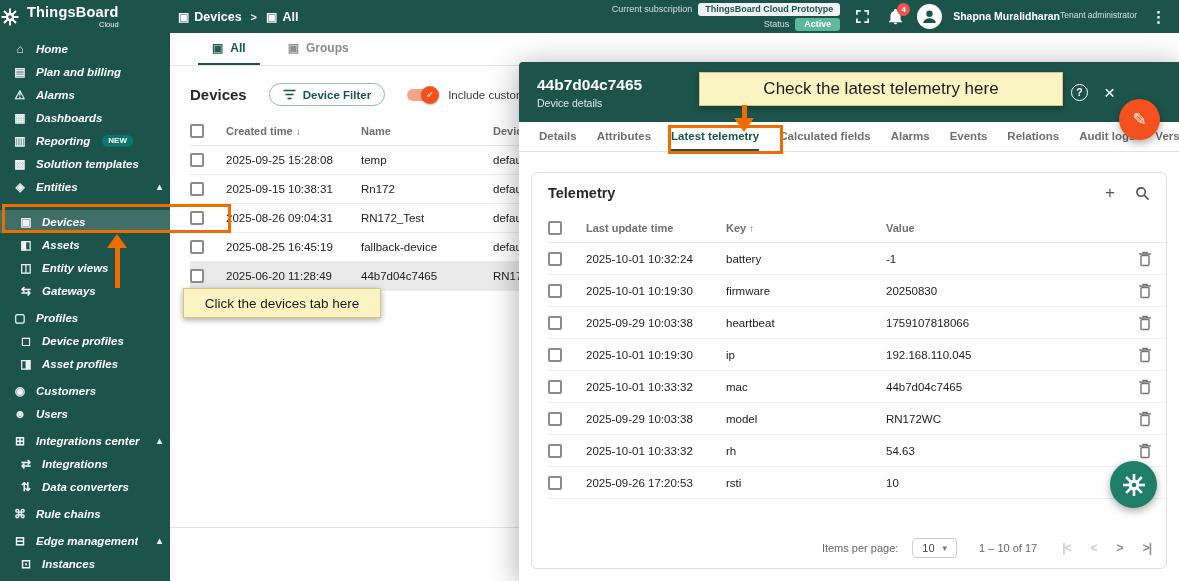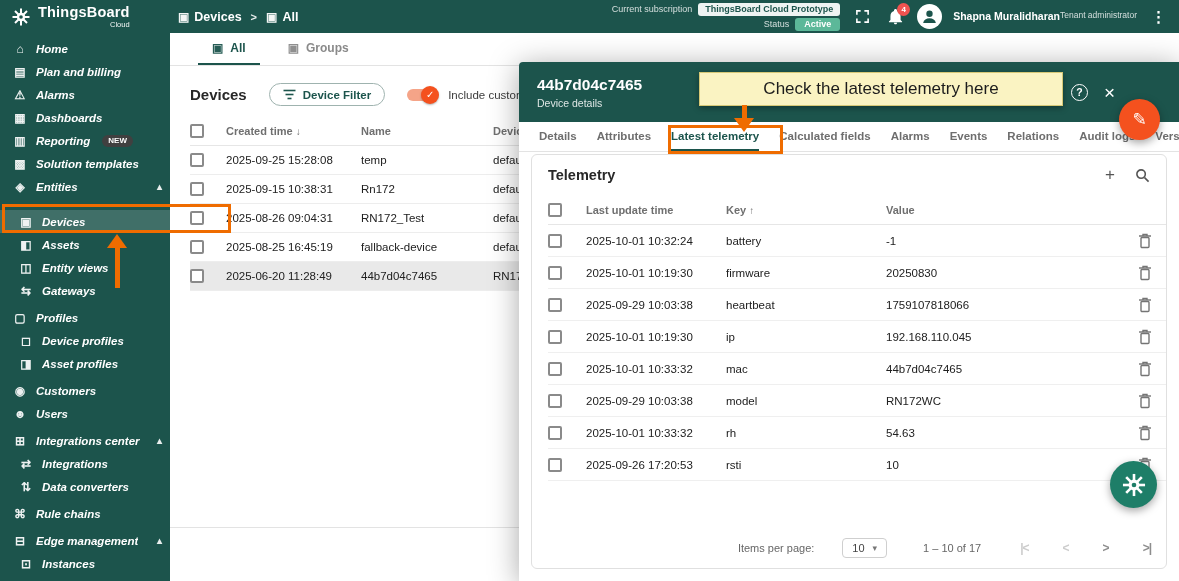--- a/index.html
+++ b/index.html
@@ -1,21 +1,21 @@
 <!DOCTYPE html>
 <html><head>
 <meta charset="utf-8">
 <style>
   *{margin:0;padding:0;box-sizing:border-box}
   body{font-family:"Liberation Sans",sans-serif;background:#888;}
   .app{position:relative;width:1179px;height:581px;background:#fff;overflow:hidden;color:#212121;font-size:12px;}
 
   
   .topbar{position:absolute;left:0;top:0;right:0;height:33px;background:#1c544c;display:flex;align-items:center;color:#fff;z-index:6;}
-  .logo{width:170px;display:flex;align-items:center;gap:7px;padding-left:11px;cursor:pointer;flex:none;}
+  .logo{width:170px;display:flex;align-items:center;gap:7px;padding-left:0;cursor:pointer;flex:none;}
   .logo-text{display:flex;flex-direction:column;line-height:1;}
   .logo-title{font-size:14.5px;font-weight:bold;letter-spacing:.2px;}
   .logo-sub{font-size:7.5px;align-self:flex-end;margin-top:1px;opacity:.95;}
   .breadcrumb{display:flex;align-items:center;gap:9px;font-size:12.5px;font-weight:bold;margin-left:8px;}
   .bc-item{display:flex;align-items:center;gap:5px;cursor:pointer;}
   .bc-icon{font-size:12px;opacity:.95;}
   .bc-sep{font-size:11px;opacity:.9;}
   .topbar-right{margin-left:auto;display:flex;align-items:center;gap:11px;padding-right:10px;}
   .sub-info{display:flex;flex-direction:column;gap:2px;align-items:flex-end;}
   .sub-row{display:flex;align-items:center;gap:6px;}
@@ -31,21 +31,21 @@
   .kebab{font-size:15px;font-weight:bold;padding:0 3px;cursor:pointer;}
 
   
   .sidebar{position:absolute;top:33px;left:0;bottom:0;width:170px;background:#1c544c;z-index:5;overflow:hidden;padding-top:4px;}
   .side-item{height:23px;display:flex;align-items:center;gap:9px;padding:0 8px 0 13px;color:#fff;font-size:11.5px;font-weight:bold;cursor:pointer;white-space:nowrap;}
   .side-item.child{padding-left:19px;}
   .side-item.selected{background:rgba(255,255,255,.16);}
   .si-icon{width:14px;font-size:12px;text-align:center;opacity:.92;flex:none;}
   .si-label{overflow:hidden;text-overflow:ellipsis;font-style:italic;}
   .si-chevron{margin-left:auto;font-size:10px;opacity:.9;}
-  .si-badge{margin-left:3px;background:#404040;font-size:8px;font-weight:bold;padding:1.5px 6px;border-radius:8px;}
+  .si-badge{margin-left:3px;background:#0f766e;font-size:8px;font-weight:bold;padding:1.5px 6px;border-radius:8px;}
   .mt12{margin-top:12px;} .mt4{margin-top:4px;}
 
   
   .main{position:absolute;left:170px;top:33px;right:0;bottom:0;background:#fff;}
   .main-tabs{height:33px;border-bottom:1px solid #e3e3e3;display:flex;align-items:stretch;padding-left:28px;gap:14px;}
   .mtab{display:flex;align-items:center;gap:7px;padding:0 14px;font-size:12px;font-weight:bold;color:#8a8a8a;cursor:pointer;border-bottom:2px solid transparent;}
   .mtab.selected{color:#1c544c;border-bottom-color:#1c544c;}
   .card-head{display:flex;align-items:center;gap:22px;padding:17px 20px 10px 20px;}
   .card-title{font-size:15px;font-weight:bold;color:#282828;}
   .filter-btn{display:flex;align-items:center;gap:7px;border:1px solid #9fb3af;border-radius:15px;padding:4.5px 13px;font-size:11.5px;font-weight:bold;color:#1c544c;cursor:pointer;background:#fff;font-family:inherit;}
@@ -70,36 +70,36 @@
   .panel-head{height:60px;background:#1c544c;color:#fff;border-radius:4px 0 0 0;display:flex;align-items:center;padding:0 18px;flex:none;}
   .panel-titles{display:flex;flex-direction:column;gap:3px;}
   .panel-title{font-size:15.5px;font-weight:bold;}
   .panel-sub{font-size:10.5px;opacity:.85;}
   .panel-head-actions{margin-left:auto;display:flex;align-items:center;gap:16px;margin-right:46px;}
   .help-circle{width:17px;height:17px;border:1.5px solid #fff;border-radius:50%;font-size:10.5px;font-weight:bold;display:flex;align-items:center;justify-content:center;cursor:pointer;}
   .close-x{font-size:19px;cursor:pointer;line-height:1;}
   .panel-tabs{height:30px;display:flex;align-items:stretch;gap:20px;padding:0 14px 0 20px;border-bottom:1px solid #e3e3e3;font-size:11.5px;font-weight:bold;color:#6e6e6e;white-space:nowrap;overflow:hidden;flex:none;}
   .ptab{display:flex;align-items:center;border-bottom:2px solid transparent;cursor:pointer;flex:none;}
   .ptab.selected{color:#1c544c;border-bottom-color:#1c544c;}
-  .tele-card{margin:2px 12px 12px 12px;border:1px solid #e0e0e0;border-radius:6px;flex:1;display:flex;flex-direction:column;overflow:hidden;background:#fff;}
+  .tele-card{margin:20px 12px 12px 12px;border:1px solid #e0e0e0;border-radius:6px;flex:1;display:flex;flex-direction:column;overflow:hidden;background:#fff;}
   .tele-head{height:40px;display:flex;align-items:center;padding:0 16px;flex:none;}
   .tele-title{font-size:14.5px;font-weight:bold;color:#282828;}
   .tele-actions{margin-left:auto;display:flex;align-items:center;gap:20px;color:#555;}
   .plus-icon{font-size:17px;cursor:pointer;}
   .search-btn{cursor:pointer;display:flex;}
   .tele-table{flex:1;padding-left:16px;overflow:hidden;}
   .tele-table .thead{height:30px;font-size:11px;font-weight:bold;color:#6f6f6f;border-bottom:1px solid #e6e6e6;}
   .tele-table .trow{height:32px;font-size:11.5px;border-bottom:1px solid #efefef;}
   .tcol-cb{width:38px;flex:none;display:flex;align-items:center;}
   .tcol-time{width:140px;flex:none;}
   .tcol-key{width:160px;flex:none;}
   .tcol-value{flex:1;}
   .tcol-act{width:44px;flex:none;display:flex;justify-content:flex-end;padding-right:14px;}
   .trash-btn{cursor:pointer;display:flex;}
-  .tele-foot{height:40px;display:flex;align-items:center;justify-content:flex-end;gap:28px;padding:0 12px;font-size:11px;color:#666;flex:none;}
+  .tele-foot{height:40px;display:flex;align-items:center;justify-content:flex-end;gap:14px;padding:0 12px;font-size:11px;color:#666;flex:none;}
   .ipp-select{display:flex;align-items:center;gap:8px;border:1px solid #cfcfcf;border-radius:4px;padding:3px 9px;cursor:pointer;color:#444;}
   .caret{font-size:9px;color:#777;}
   .pg-range{margin:0 8px;}
   .pg-btn{font-size:12px;letter-spacing:-1px;cursor:pointer;color:#8d8d8d;font-weight:bold;padding:0 3px;}
   .pg-btn.disabled{color:#cccccc;cursor:default;}
 
   
   .fab-edit{position:absolute;left:1119px;top:99px;width:41px;height:41px;border-radius:50%;background:#f4511e;color:#fff;display:flex;align-items:center;justify-content:center;font-size:17px;z-index:30;box-shadow:0 3px 8px rgba(0,0,0,.35);cursor:pointer;}
   .chat-widget{position:absolute;left:1110px;top:461px;width:47px;height:47px;border-radius:50%;background:#1e7e68;z-index:31;display:flex;align-items:center;justify-content:center;box-shadow:0 3px 8px rgba(0,0,0,.35);cursor:pointer;}
 
@@ -594,19 +594,20 @@
           <line x1="16" y1="4" x2="4" y2="16"></line>
       </g>
       <circle cx="10" cy="10" r="4.2" fill="#ffffff"></circle>
         <circle cx="10" cy="10" r="1.8" fill="#1e7e68"></circle>
     </svg>
   </div>
 
   <div class="ann ann-rect" id="ann-rect-devices"></div>
   <div class="ann" id="ann-arrow-up-head"></div>
   <div class="ann ann-arrow-stem" id="ann-arrow-up-stem"></div>
+  <div class="ann ann-label" id="ann-label-devices">Click the devices tab here</div>
 
   <div class="ann ann-label" id="ann-label-telemetry">Check the latest telemetry here</div>
   <div class="ann ann-arrow-stem" id="ann-arrow-down-stem"></div>
   <div class="ann" id="ann-arrow-down-head"></div>
   <div class="ann ann-rect" id="ann-rect-tab"></div>
 
 </div>
 
 </body></html>

